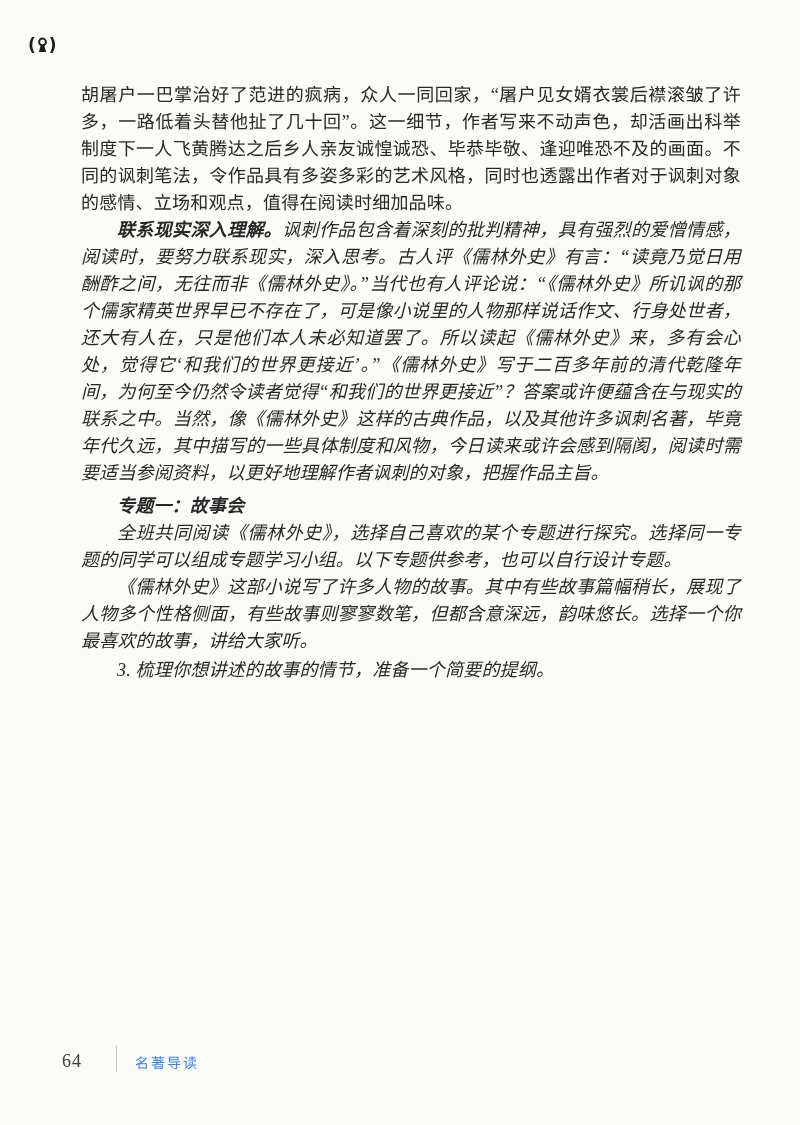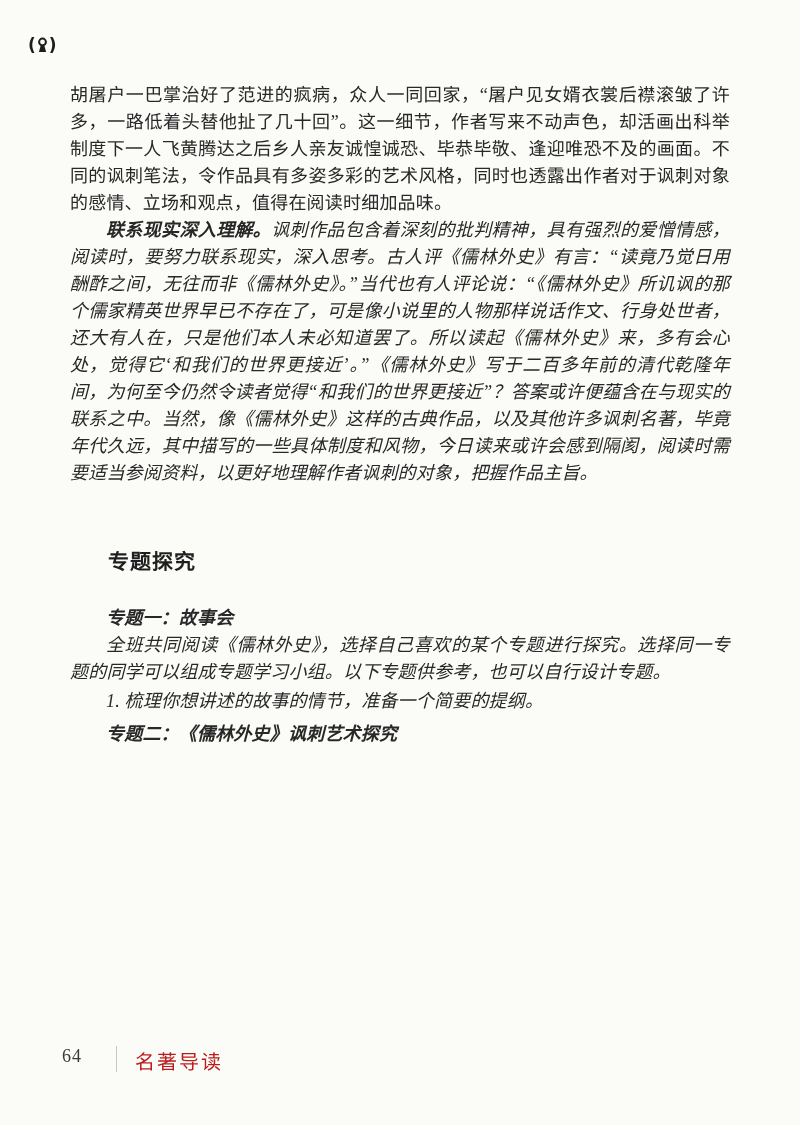--- a/index.html
+++ b/index.html
@@ -13,21 +13,21 @@
   }
   .page-icon {
     position:absolute; left:28px; top:37px;
     display:flex; align-items:center;
     font-family:"DejaVu Sans",sans-serif;
     font-size:15px; font-weight:bold; color:#1d1d1d;
     line-height:1;
   }
   .page-icon .paren { font-size:17px; font-weight:bold; }
   .content {
-    position:absolute; left:70px; top:82px; width:660px;
+    position:absolute; left:81px; top:82px; width:660px;
   }
   p {
     margin:0;
     font-size:18px;
     line-height:27px;
     text-align:justify;
     letter-spacing:0.2px;
     text-justify:inter-ideograph;
   }
   .indent { text-indent:2em;font-style:italic; }
@@ -40,65 +40,64 @@
     line-height:30px;
     letter-spacing:1px;
   }
   .sub-heading {
     font-weight:bold;
     margin-top:6px;
   }
   .list-item { margin-top:2px; }
   .footer {
     position:absolute; left:62px; top:1046px;
-    display:flex; align-items:flex-start;
+    display:flex; align-items:flex-end;
     color:#3a3a3a;
   }
   .footer .page-num {
     font-size:18px; letter-spacing:1px;
     width:46px;
   }
   .footer .rule {
     width:1px; height:26px; background:#c6c6c2;
     margin:0 18px 0 8px;
   }
   .footer .section-label {
-    font-size:20px; letter-spacing:2px; color:#b91c1c;
+    font-size:14px; letter-spacing:2px; color:#3b82f6;
   }
 </style>
 </head>
 <body>
 
 <div class="page-icon">
   <span class="paren">(</span>
   <svg width="13" height="17" viewBox="0 0 13 17">
     <circle cx="6.5" cy="5" r="3.4" fill="none" stroke="#1d1d1d" stroke-width="2"></circle>
     <path d="M4.9 7.8 L2.9 15 L10.1 15 L8.1 7.8 Z" fill="#1d1d1d"></path>
   </svg>
   <span class="paren">)</span>
 </div>
 
 <div class="content">
 
   <p>胡屠户一巴掌治好了范进的疯病，众人一同回家，“屠户见女婿衣裳后襟滚皱了许多，一路低着头替他扯了几十回”。这一细节，作者写来不动声色，却活画出科举制度下一人飞黄腾达之后乡人亲友诚惶诚恐、毕恭毕敬、逢迎唯恐不及的画面。不同的讽刺笔法，令作品具有多姿多彩的艺术风格，同时也透露出作者对于讽刺对象的感情、立场和观点，值得在阅读时细加品味。</p>
 
   <p class="indent"><span class="lead">联系现实深入理解。</span><span>讽刺作品包含着深刻的批判精神，具有强烈的爱憎情感，阅读时，要努力联系现实，深入思考。古人评《儒林外史》有言：“读竟乃觉日用酬酢之间，无往而非《儒林外史》。”当代也有人评论说：“《儒林外史》所讥讽的那个儒家精英世界早已不存在了，可是像小说里的人物那样说话作文、行身处世者，还大有人在，只是他们本人未必知道罢了。所以读起《儒林外史》来，多有会心处，觉得它‘和我们的世界更接近’。”《儒林外史》写于二百多年前的清代乾隆年间，为何至今仍然令读者觉得“和我们的世界更接近”？答案或许便蕴含在与现实的联系之中。当然，像《儒林外史》这样的古典作品，以及其他许多讽刺名著，毕竟年代久远，其中描写的一些具体制度和风物，今日读来或许会感到隔阂，阅读时需要适当参阅资料，以更好地理解作者讽刺的对象，把握作品主旨。</span></p>
 
-  <h2 class="section-heading">专题探究</h2>
 
   <p class="indent sub-heading">专题一：故事会</p>
 
   <p class="indent">全班共同阅读《儒林外史》，选择自己喜欢的某个专题进行探究。选择同一专题的同学可以组成专题学习小组。以下专题供参考，也可以自行设计专题。</p>
 
+  <p class="indent">《儒林外史》这部小说写了许多人物的故事。其中有些故事篇幅稍长，展现了人物多个性格侧面，有些故事则寥寥数笔，但都含意深远，韵味悠长。选择一个你最喜欢的故事，讲给大家听。</p>
 
-  <p class="indent list-item">1. 梳理你想讲述的故事的情节，准备一个简要的提纲。</p>
+  <p class="indent list-item">3. 梳理你想讲述的故事的情节，准备一个简要的提纲。</p>
 
 
 
-  <p class="indent sub-heading">专题二：《儒林外史》讽刺艺术探究</p>
 
 
 </div>
 
 <div class="footer">
   <span class="page-num">64</span>
   <span class="rule"></span>
   <span class="section-label">名著导读</span>
 </div>
 

